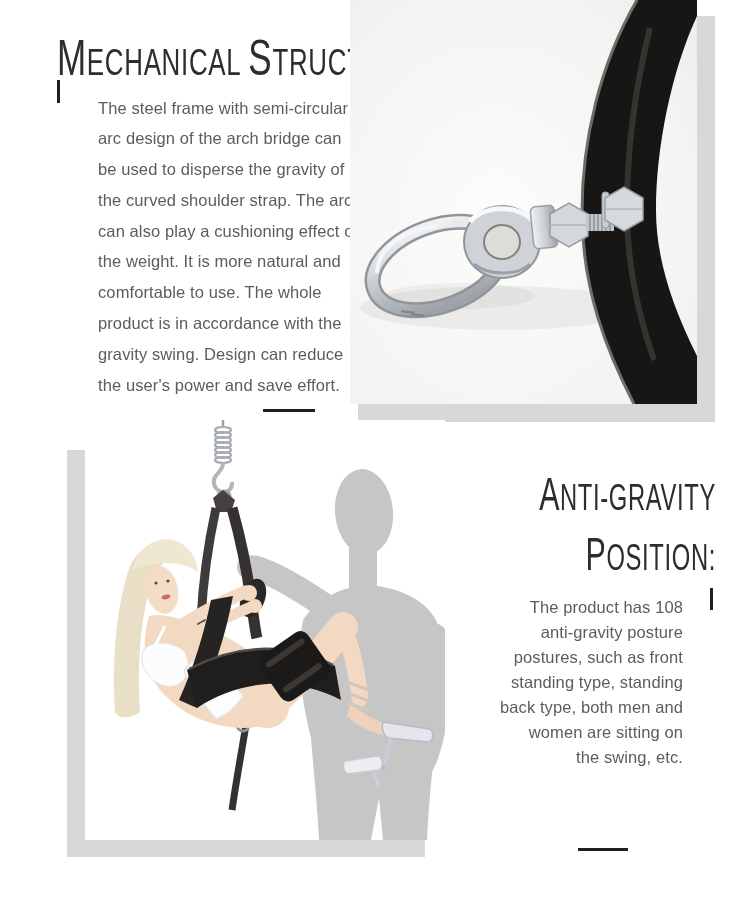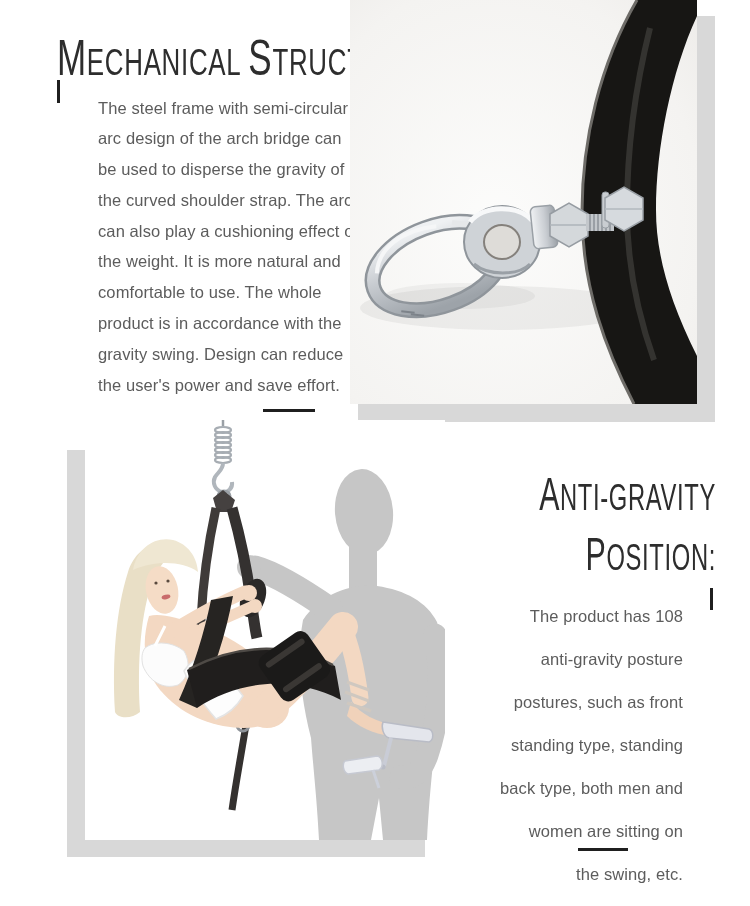--- a/index.html
+++ b/index.html
@@ -13,21 +13,21 @@
   .heading .rest{font-size:37px;text-transform:uppercase;letter-spacing:1px;}
   .h-left{left:57px;top:12px;transform:scaleX(0.70);transform-origin:0 0;}
   .h-right{right:34px;top:448px;text-align:right;transform:scaleX(0.66);transform-origin:100% 0;}
   .h-right .hline{display:block;line-height:52px;}
   .h-right .lead{font-size:46px;}
   .h-right .rest{font-size:36px;}
 
   .body-text{color:var(--body-text,#5c5c5c);font-size:16.5px;line-height:30.8px;
              white-space:pre-line;letter-spacing:0.1px;}
   .para-left{left:98px;top:76px;width:300px;text-align:left;}
-  .para-right{right:67px;top:578px;width:260px;text-align:right;line-height:43px;}
+  .para-right{right:67px;top:578px;width:260px;text-align:right;line-height:25px;}
 
   .accent-bar{width:3px;background:var(--accent-bar,#1f1f1f);}
   .bar-left{left:57px;top:80px;height:23px;}
   .bar-right{left:710px;top:588px;height:22px;}
 
   .dash{height:3px;background:var(--divider-dash,#1f1f1f);}
   .dash-top{left:263px;top:409px;width:52px;}
   .dash-bottom{left:578px;top:848px;width:50px;}
 
   .photo-shadow{background:var(--photo-shadow,#d8d8d8);}

